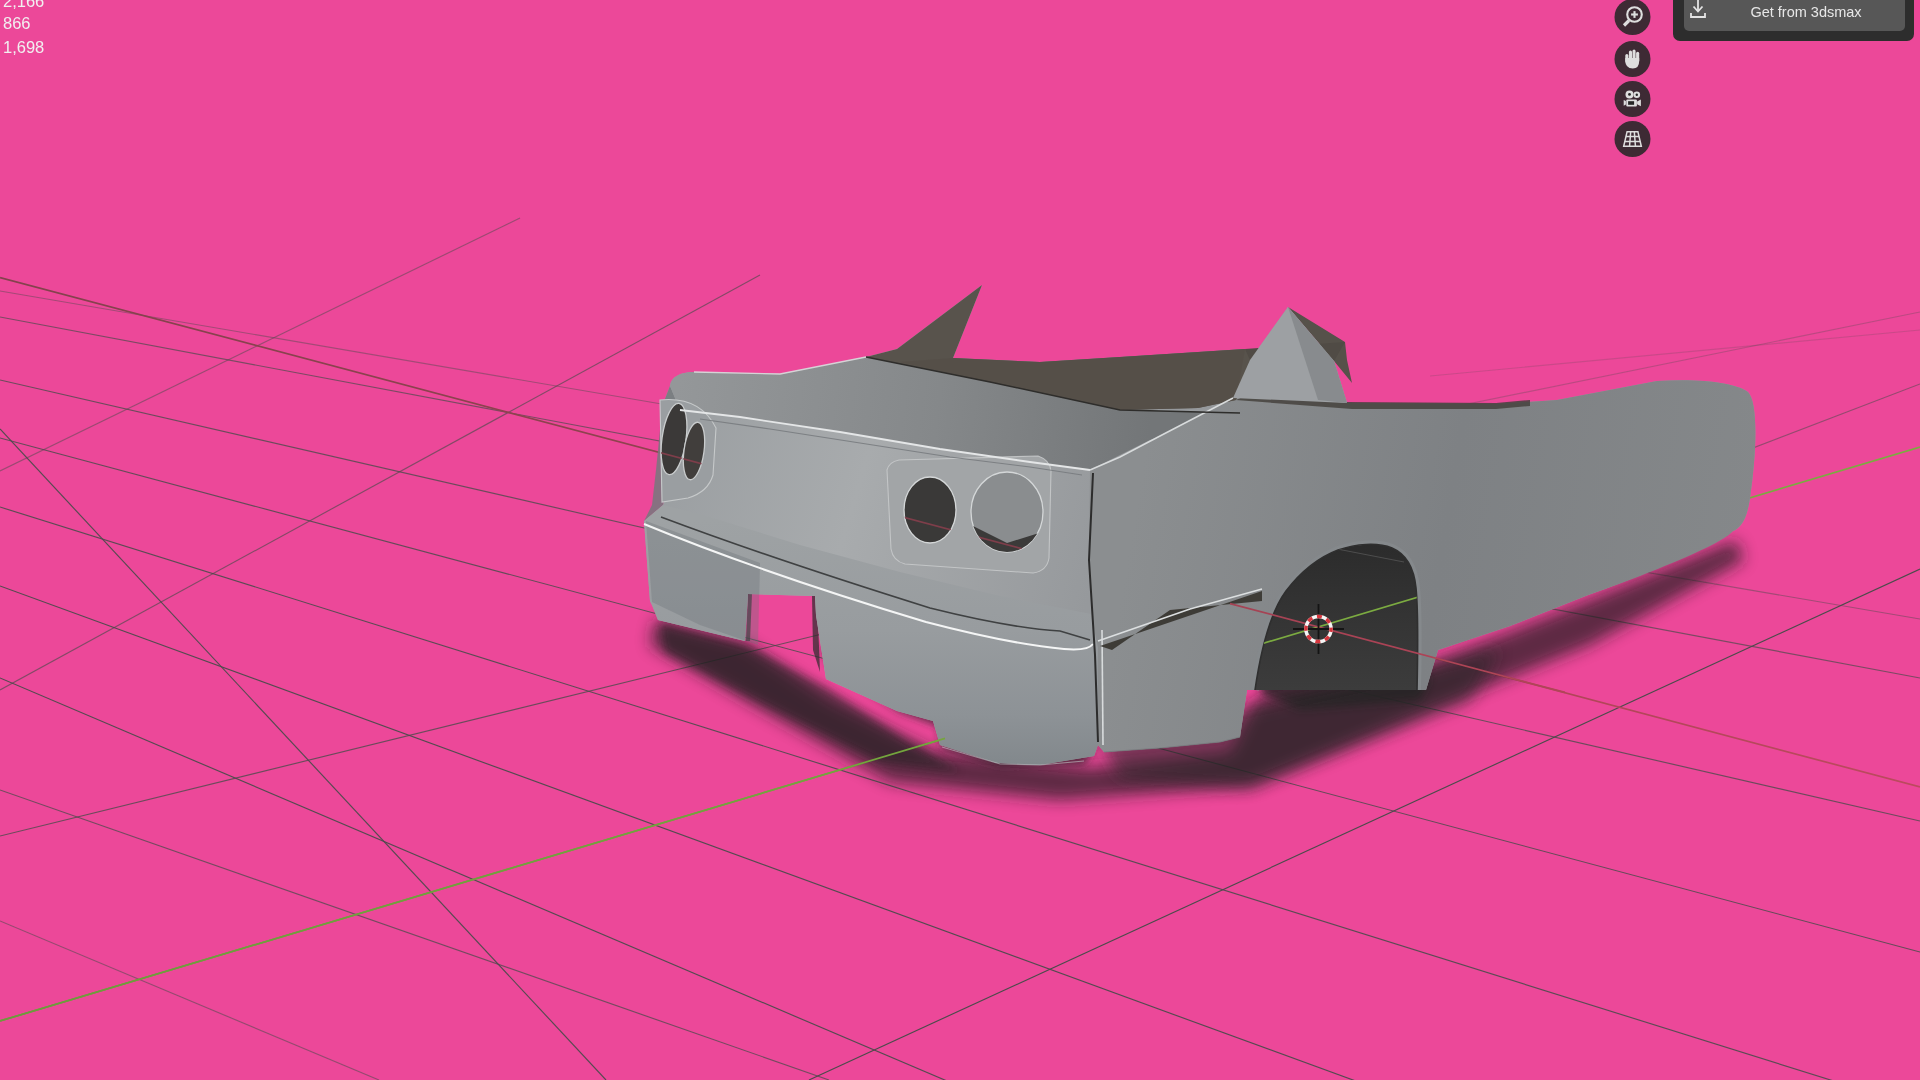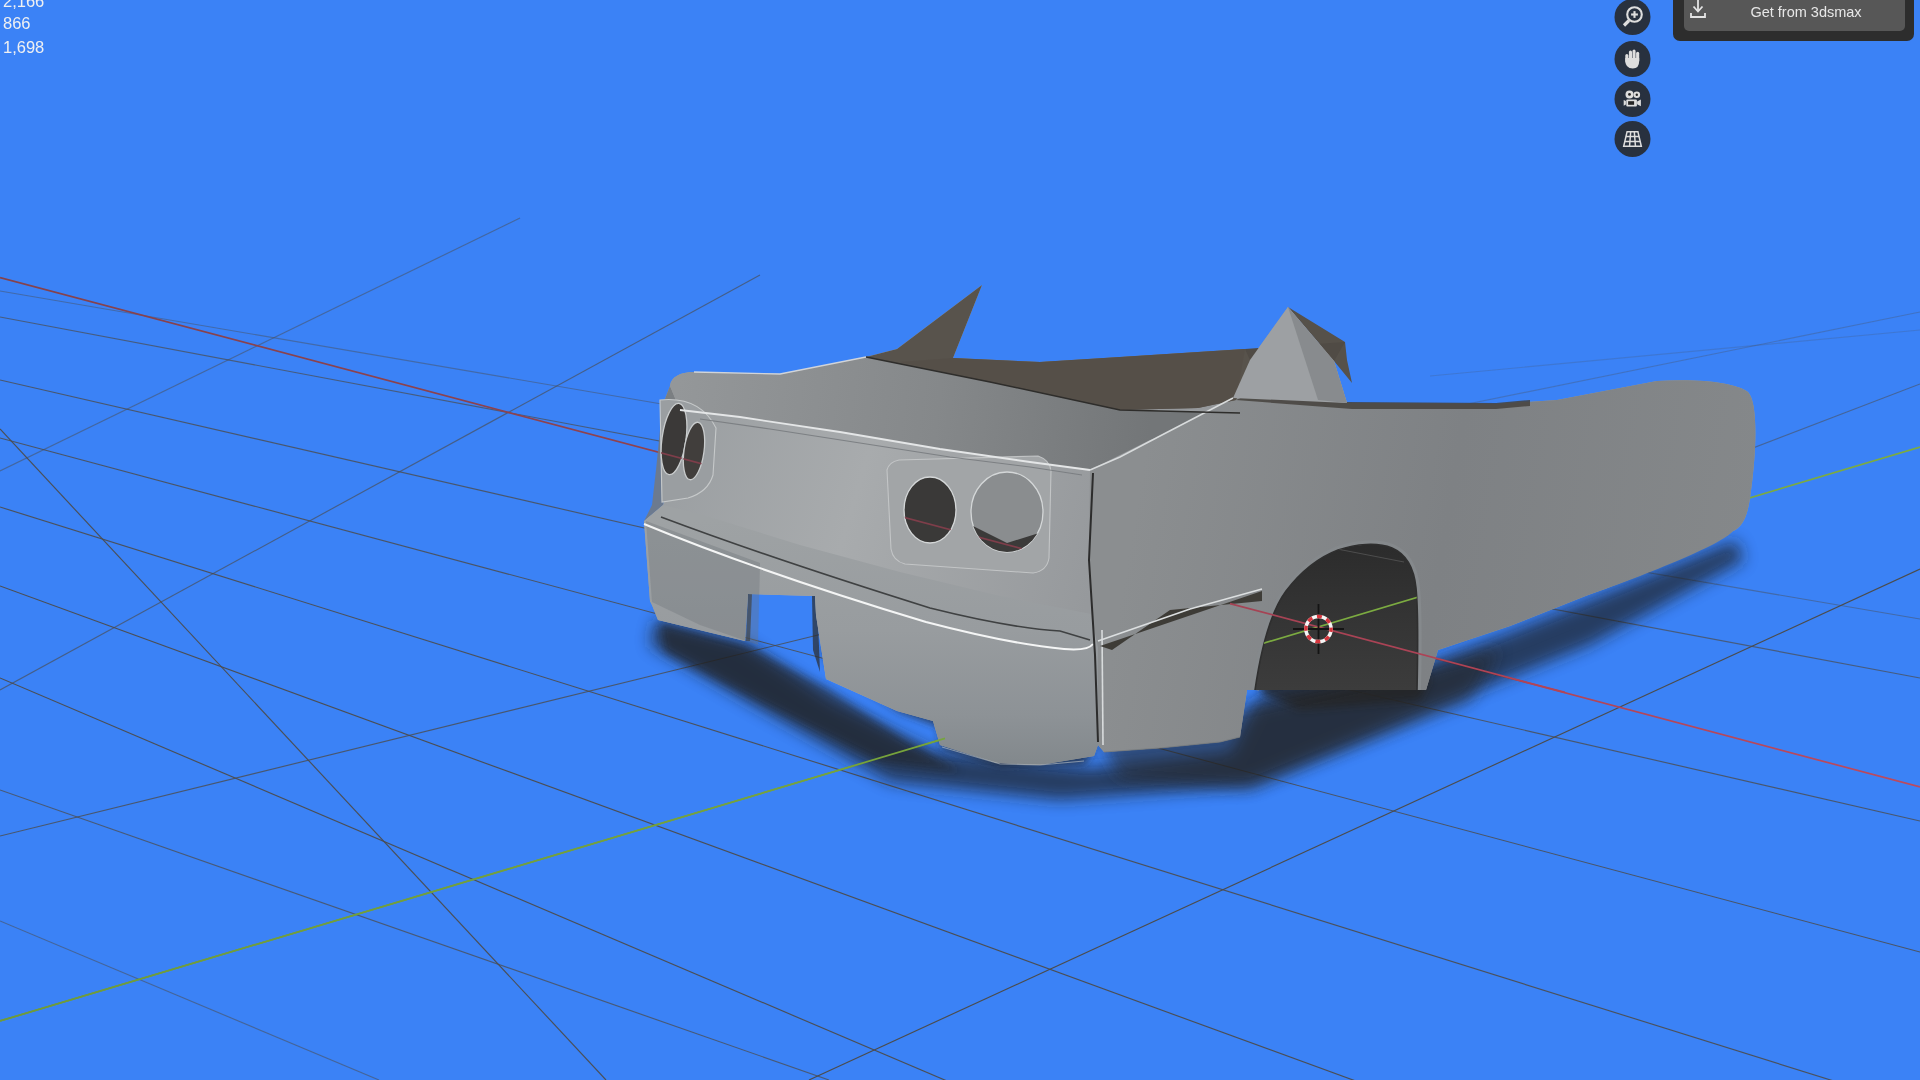--- a/index.html
+++ b/index.html
@@ -1,14 +1,14 @@
 <!DOCTYPE html>
 <html><head><meta charset="utf-8"><style>
 html,body{margin:0;padding:0;background:#3a3a3a;overflow:hidden}
-#vp{position:relative;width:1920px;height:1080px;background:#3b82f6}
+#vp{position:relative;width:1920px;height:1080px;background:#ec4899}
 svg{position:absolute;top:0;left:0}
 </style></head>
 <body>
 <div id="vp">
 <svg width="1920" height="1080" viewBox="0 0 1920 1080">
 <defs>
 <linearGradient id="redax" x1="0" y1="0" x2="1920" y2="0" gradientUnits="userSpaceOnUse">
  <stop offset="0" stop-color="#84424d"></stop>
           <stop offset="0.45" stop-color="#94424f"></stop>
           <stop offset="0.75" stop-color="#ad4356"></stop>

